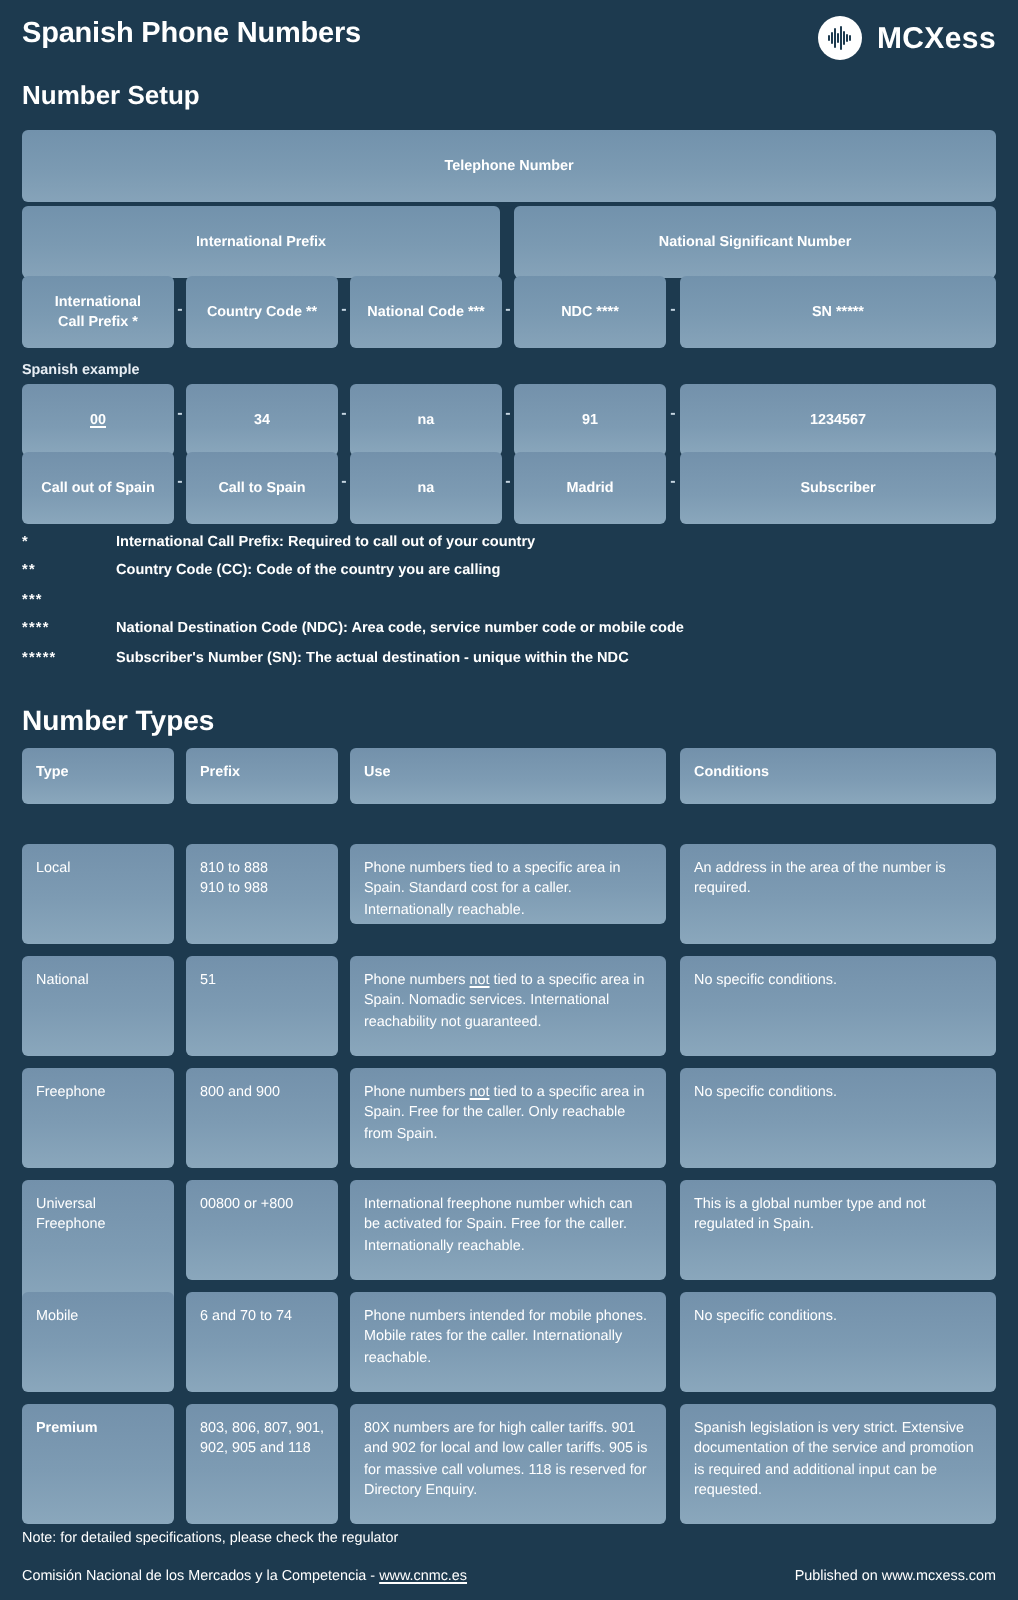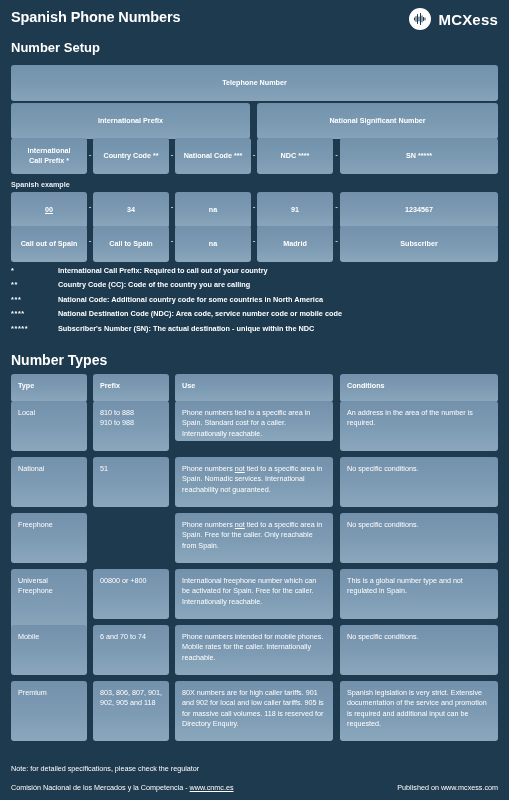--- a/index.html
+++ b/index.html
@@ -165,37 +165,36 @@
     <div class="note-row">
       <span class="note-mark">*</span>
       <span class="note-text">International Call Prefix: Required to call out of your country</span>
     </div>
     <div class="note-row">
       <span class="note-mark">**</span>
       <span class="note-text">Country Code (CC): Code of the country you are calling</span>
     </div>
     <div class="note-row">
       <span class="note-mark">***</span>
-      <span class="note-text">National Code: Additional country code for some countries in North America</span>
     </div>
     <div class="note-row">
       <span class="note-mark">****</span>
       <span class="note-text">National Destination Code (NDC): Area code, service number code or mobile code</span>
     </div>
     <div class="note-row">
       <span class="note-mark">*****</span>
       <span class="note-text">Subscriber's Number (SN): The actual destination - unique within the NDC</span>
     </div>
   </div>
 
   <div class="section-title" id="types-title">Number Types</div>
 
   <div class="tbl">
 
-    <div class="trow" style="height:27px;padding-left:30px;">
+    <div class="trow" style="height:48px;padding-left:30px;">
       <div class="cell head c0" style="height:28px;">Type</div>
       <div class="cell head c2" style="height:28px;">Use</div>
       <div class="cell head c1" style="height:28px;">Prefix</div>
       <div class="cell head c3" style="height:28px;">Conditions</div>
     </div>
 
     <div class="trow" style="height:56px;">
       <div class="cell c0" style="height:50px;">Local</div>
       <div class="cell c1" style="height:50px; white-space:pre-line;">810 to 888
 910 to 988</div>
@@ -205,40 +204,41 @@
 
     <div class="trow" style="height:56px;">
       <div class="cell c0" style="height:50px;">National</div>
       <div class="cell c1" style="height:50px;">51</div>
       <div class="cell c2" style="height:50px;">Phone numbers <u>not</u> tied to a specific area in Spain. Nomadic services. International reachability not guaranteed.</div>
       <div class="cell c3" style="height:50px;">No specific conditions.</div>
     </div>
 
     <div class="trow" style="height:56px;">
       <div class="cell c0" style="height:50px;">Freephone</div>
+      <div class="cell c1" style="height:50px;">800 and 900</div>
       <div class="cell c2" style="height:50px;">Phone numbers <u>not</u> tied to a specific area in Spain. Free for the caller. Only reachable from Spain.</div>
       <div class="cell c3" style="height:50px;">No specific conditions.</div>
     </div>
 
     <div class="trow" style="height:56px;">
       <div class="cell c0" style="height:64px;">Universal Freephone</div>
       <div class="cell c1" style="height:50px;">00800 or +800</div>
       <div class="cell c2" style="height:50px;">International freephone number which can be activated for Spain. Free for the caller. Internationally reachable.</div>
       <div class="cell c3" style="height:50px;">This is a global number type and not regulated in Spain.</div>
     </div>
 
     <div class="trow" style="height:56px;">
       <div class="cell c0" style="height:50px;">Mobile</div>
       <div class="cell c1" style="height:50px;">6 and 70 to 74</div>
       <div class="cell c2" style="height:50px;">Phone numbers intended for mobile phones. Mobile rates for the caller. Internationally reachable.</div>
       <div class="cell c3" style="height:50px;">No specific conditions.</div>
     </div>
 
     <div class="trow" style="height:66px;">
-      <div class="cell c0" style="height:60px;">Premium</div>
+      <div class="cell c0" style="height:60px;font-weight:bold;">Premium</div>
       <div class="cell c1" style="height:60px;">803, 806, 807, 901, 902, 905 and 118</div>
       <div class="cell c2" style="height:60px;">80X numbers are for high caller tariffs. 901 and 902 for local and low caller tariffs. 905 is for massive call volumes. 118 is reserved for Directory Enquiry.</div>
       <div class="cell c3" style="height:60px;">Spanish legislation is very strict. Extensive documentation of the service and promotion is required and additional input can be requested.</div>
     </div>
   </div>
 
   <div class="footer">
     <div class="foot-note">Note: for detailed specifications, please check the regulator</div>
     <div class="foot-line">
       <div class="foot-left">

